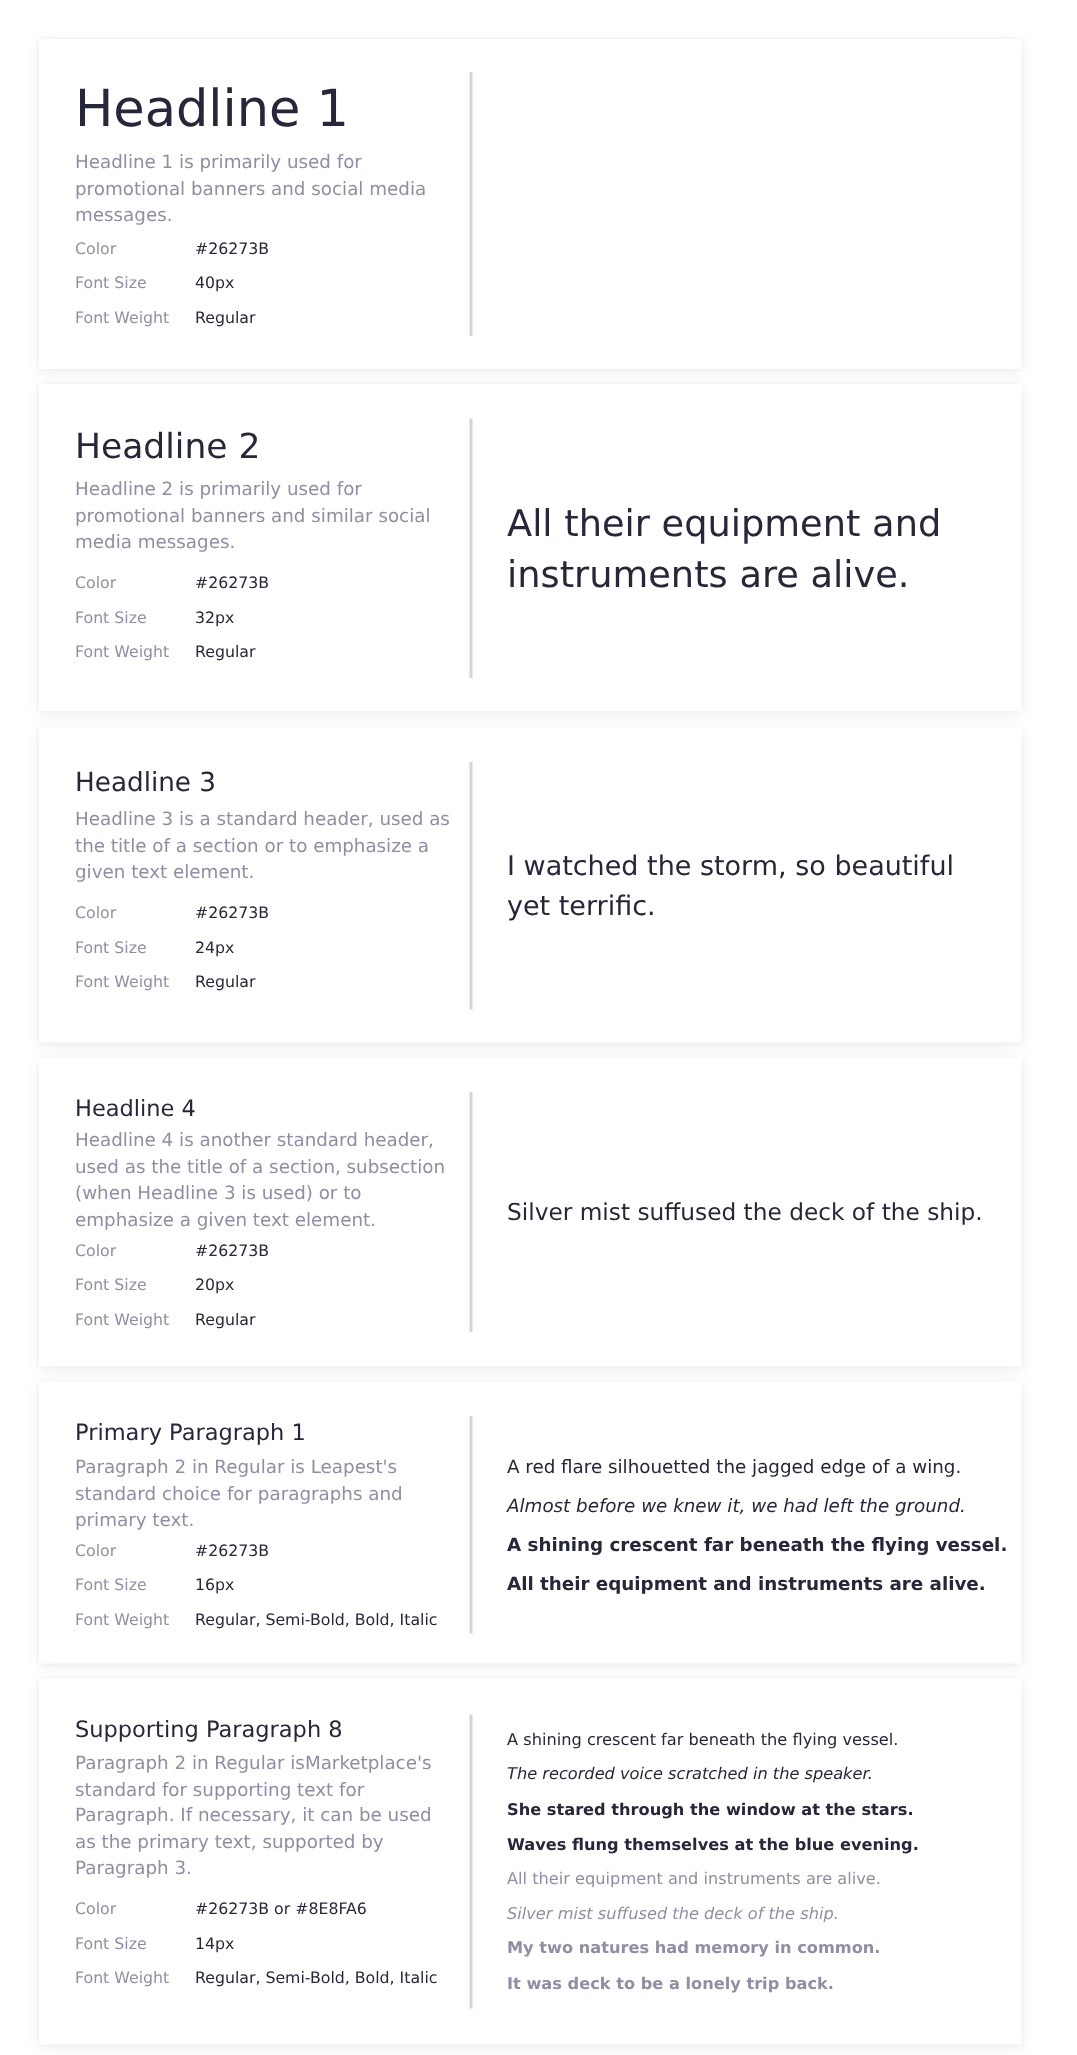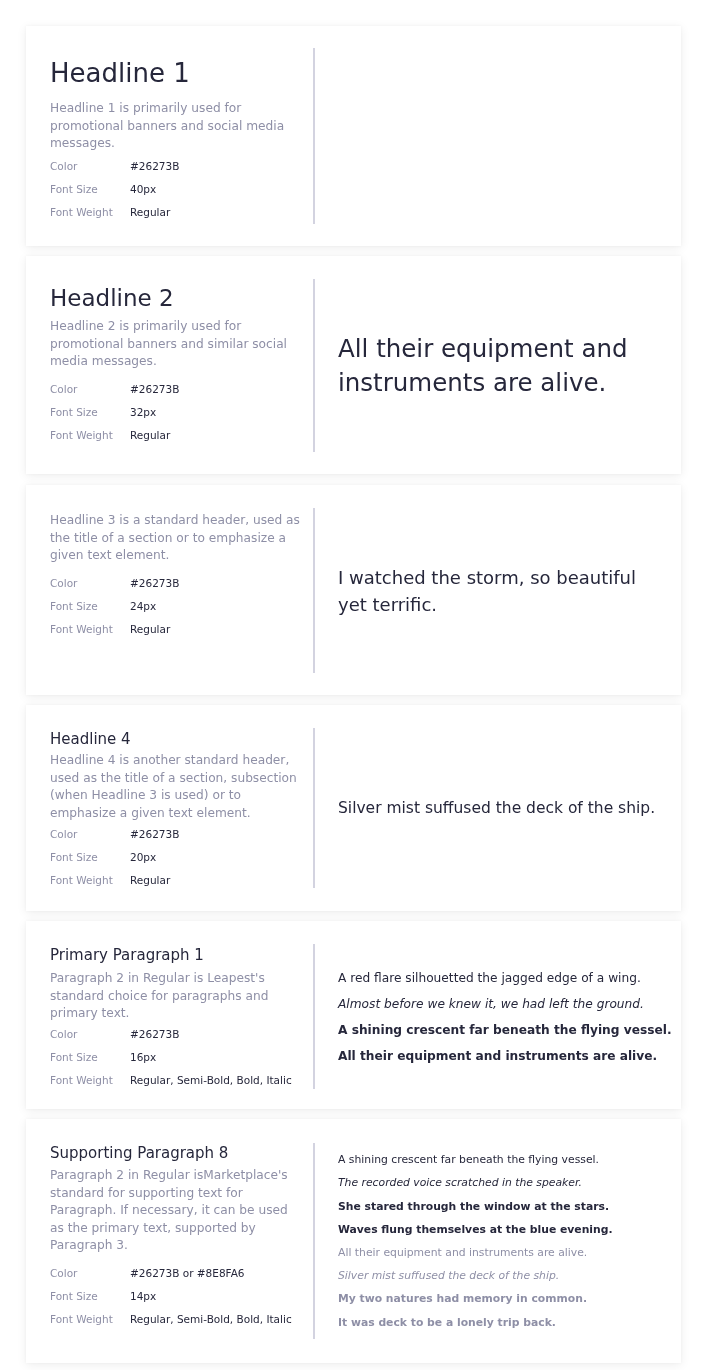--- a/index.html
+++ b/index.html
@@ -31,21 +31,21 @@
   .ital { font-style: italic; }
   .muted { color: #8E8FA6; }
 </style>
 </head>
 <body>
 
 <div class="page">
 
   <div class="card" style="top:26px;height:220px;">
     <div class="left" style="top:28px;">
-      <div class="title" style="font-size:26px;line-height:38px;">Headline 1</div>
+      <div class="title" style="font-size:34px;line-height:38px;">Headline 1</div>
       <div class="desc" style="margin-top:8px;">Headline 1 is primarily used for promotional banners and social media messages.</div>
       <div style="margin-top:2px;">
         <div class="spec">
             <span class="k">Color</span>
             <span class="v">#26273B</span>
           </div>
         <div class="spec">
             <span class="k">Font Size</span>
             <span class="v">40px</span>
           </div>
@@ -78,20 +78,21 @@
       </div>
     </div>
     <div class="divider" style="top:23px;height:173px;"></div>
     <div class="right" style="top:23px;height:173px;">
       <div class="sample s2">All their equipment and instruments are alive.</div>
     </div>
   </div>
 
   <div class="card" style="top:485px;height:210px;">
     <div class="left" style="top:24px;">
+      <div class="title" style="font-size:17.5px;line-height:26px;">Headline 3</div>
       <div class="desc" style="margin-top:3px;">Headline 3 is a standard header, used as the title of a section or to emphasize a given text element.</div>
       <div style="margin-top:7px;">
         <div class="spec">
             <span class="k">Color</span>
             <span class="v">#26273B</span>
           </div>
         <div class="spec">
             <span class="k">Font Size</span>
             <span class="v">24px</span>
           </div>

